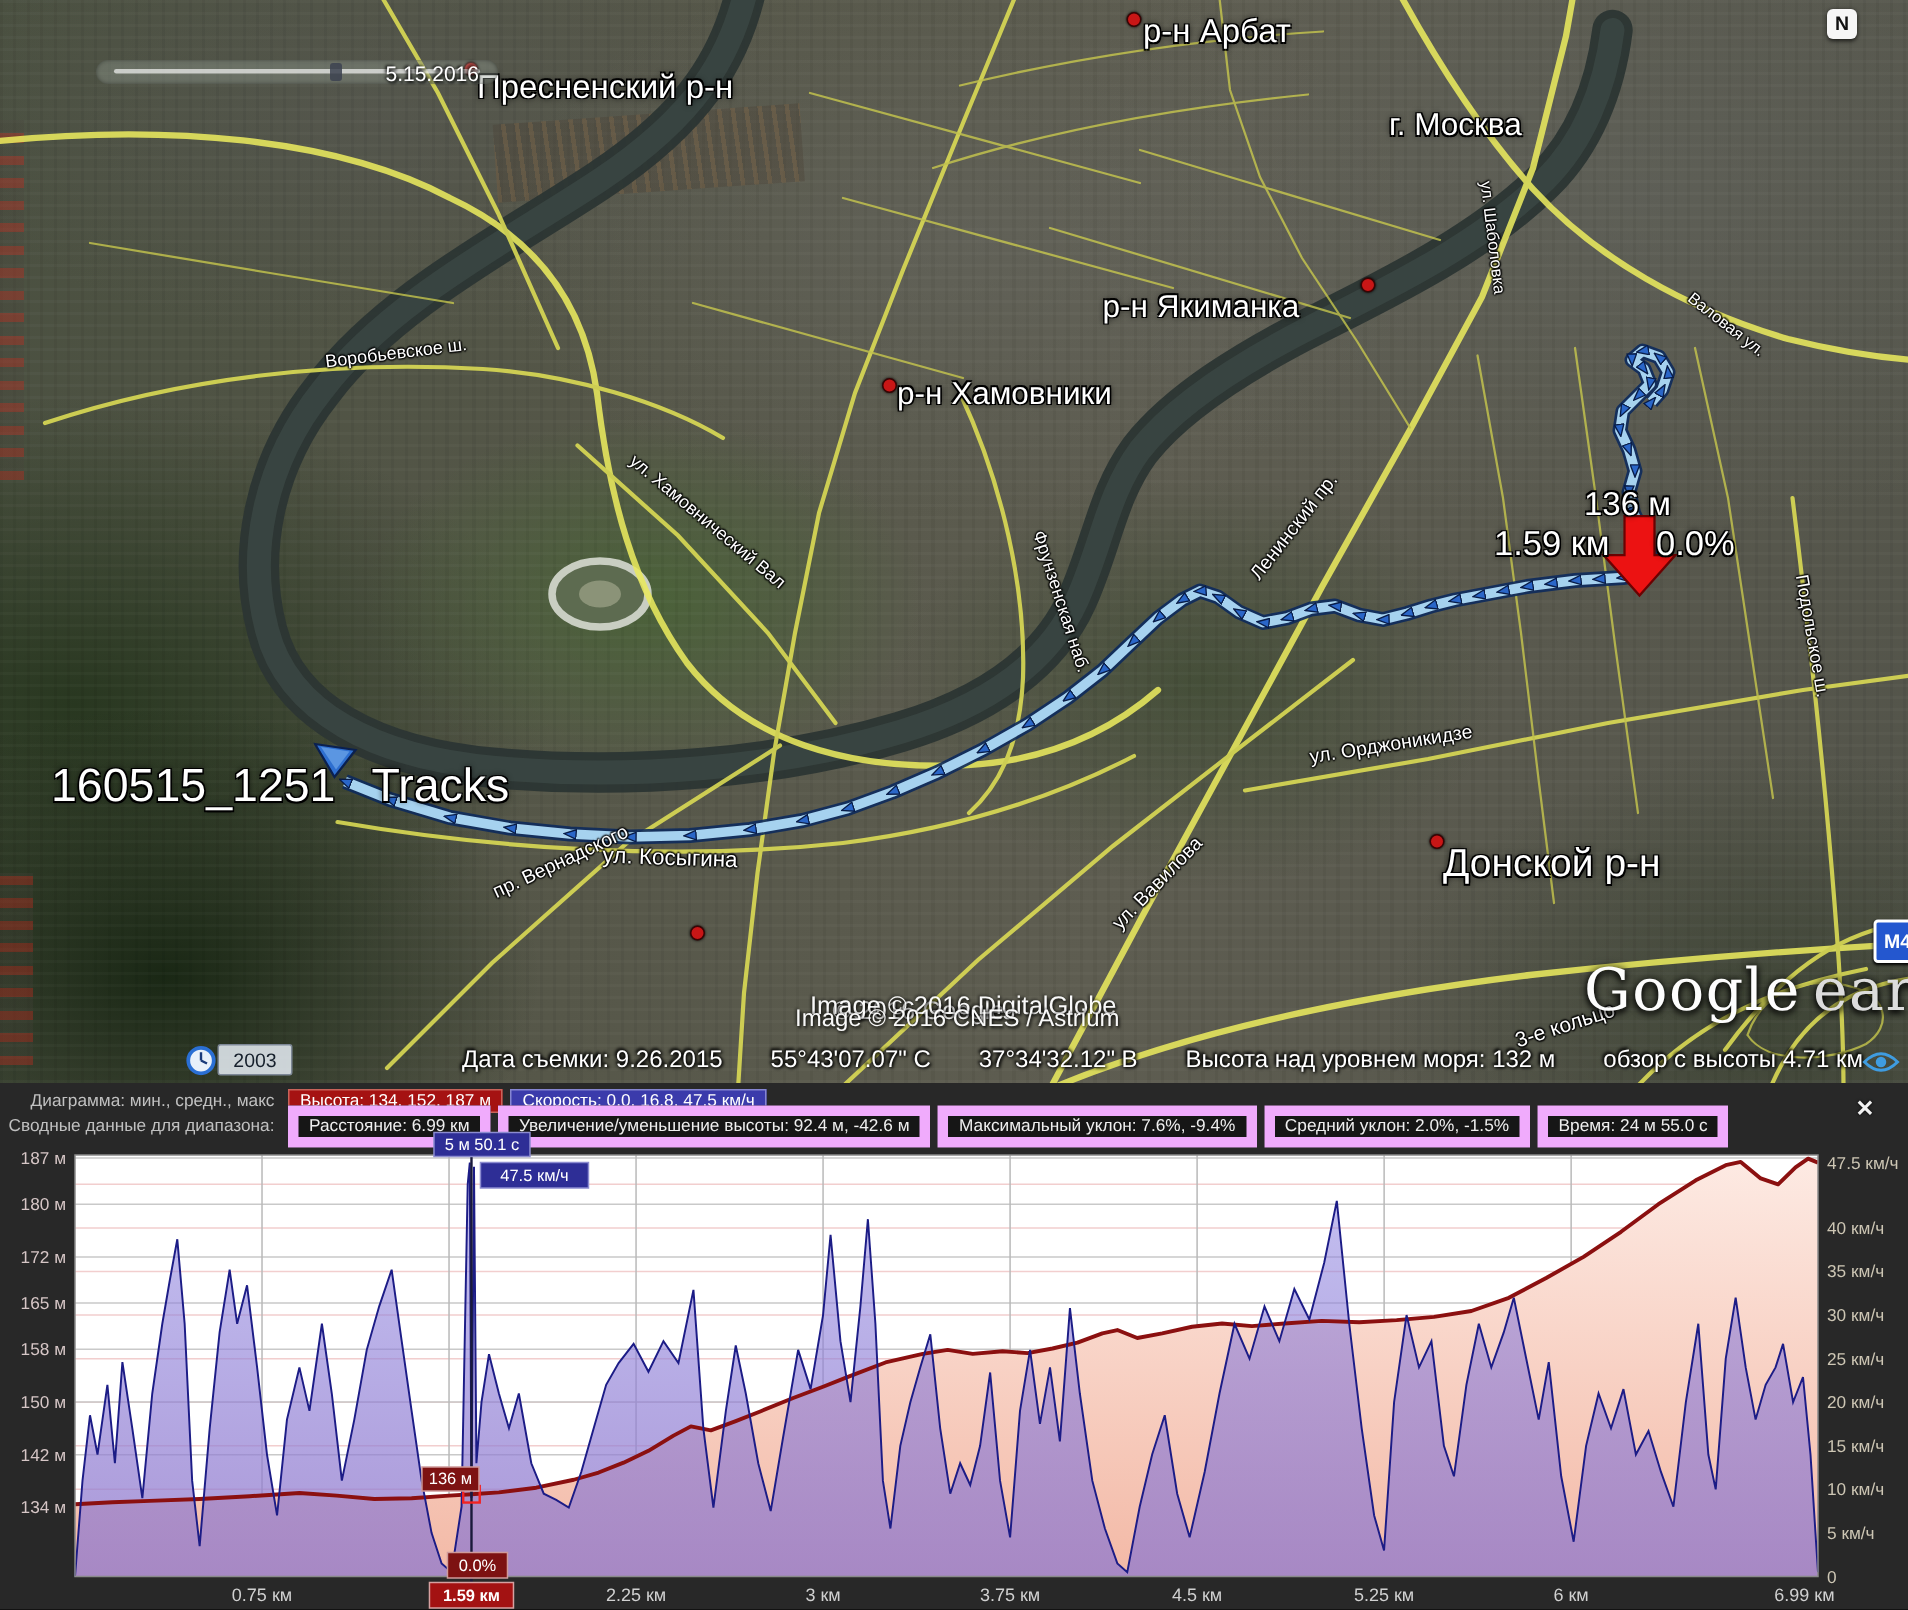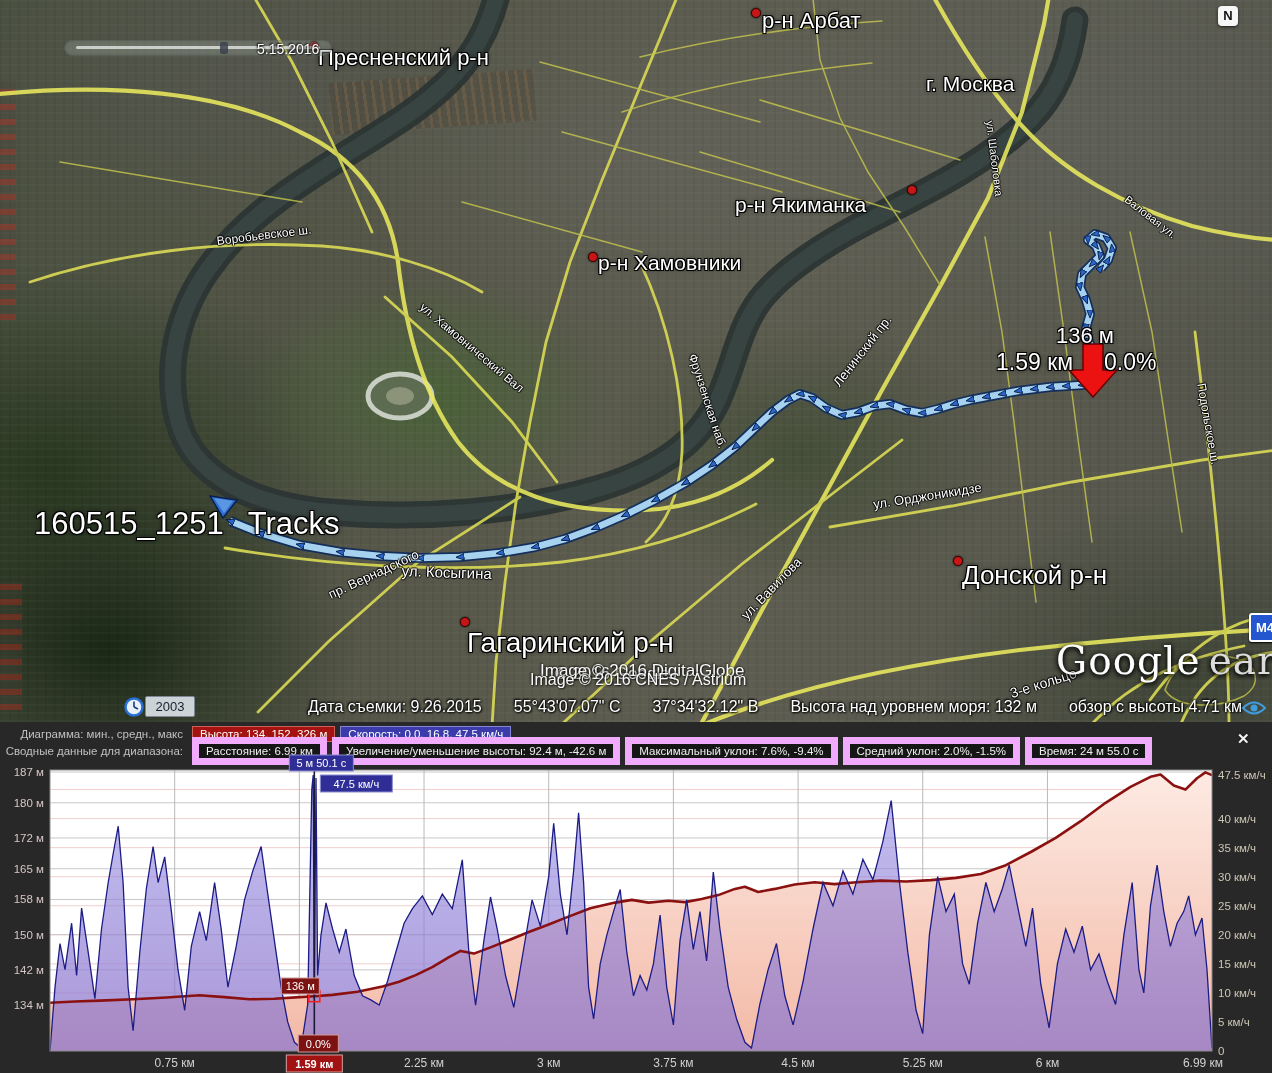--- a/index.html
+++ b/index.html
@@ -162,21 +162,20 @@
         <div class="dot" style="left: 309px; top: 41px;"></div>
         <div class="map-label" style="left: 762px; top: 9px; font-size: 22px;">р-н Арбат</div>
         <div class="dot" style="left: 751px; top: 8px;"></div>
         <div class="map-label" style="left: 926px; top: 73px; font-size: 21px;">г. Москва</div>
         <div class="map-label" style="left: 735px; top: 194px; font-size: 21px;">р-н Якиманка</div>
         <div class="dot" style="left: 907px; top: 185px;"></div>
         <div class="map-label" style="left: 598px; top: 252px; font-size: 21px;">р-н Хамовники</div>
         <div class="dot" style="left: 588px; top: 252px;"></div>
         <div class="map-label" style="left: 962px; top: 562px; font-size: 26px;">Донской р-н</div>
         <div class="dot" style="left: 953px; top: 556px;"></div>
-        <div class="map-label" style="left: 467px; top: 628px; font-size: 28px;">Гагаринский р-н</div>
         <div class="dot" style="left: 460px; top: 617px;"></div>
         <div class="street-label" style="left: 216px; top: 234px; font-size: 12px; transform: rotate(-7deg);">Воробьевское ш.</div>
         <div class="street-label" style="left: 426px; top: 300px; font-size: 12px; transform: rotate(40deg);">ул. Хамовнический Вал</div>
         <div class="street-label" style="left: 699px; top: 352px; font-size: 12px; transform: rotate(72deg);">Фрунзенская наб.</div>
         <div class="street-label" style="left: 326px; top: 588px; font-size: 13px; transform: rotate(-25deg);">пр. Вернадского</div>
         <div class="street-label" style="left: 402px; top: 562px; font-size: 15px; transform: rotate(2deg);">ул. Косыгина</div>
         <div class="street-label" style="left: 830px; top: 380px; font-size: 13px; transform: rotate(-52deg);">Ленинский пр.</div>
         <div class="street-label" style="left: 872px; top: 497px; font-size: 13px; transform: rotate(-9deg);">ул. Орджоникидзе</div>
         <div class="street-label" style="left: 738px; top: 612px; font-size: 13px; transform: rotate(-46deg);">ул. Вавилова</div>
         <div class="street-label" style="left: 1008px; top: 686px; font-size: 14px; transform: rotate(-18deg);">3-е кольцо</div>
@@ -228,21 +227,21 @@
     <div class="ge-logo">
       <span class="w1">Google</span><span class="w2">earth</span>
     </div>
 
     <div class="shield">М4</div>
   </div>
 
   <div class="panel">
     <div class="hdr-row" style="top:3px;">
       <div class="hdr-caption">Диаграмма: мин., средн., макс</div>
-      <div class="hbox hbox-red">Высота: 134, 152, 326 м</div>
+      <div class="hbox hbox-red">Высота: 134, 152, 187 м</div>
       <div class="hbox hbox-blue">Скорость: 0.0, 16.8, 47.5 км/ч</div>
     </div>
     <div class="hdr-row" style="top:20px;">
       <div class="hdr-caption">Сводные данные для диапазона:</div>
       <div class="hbox hbox-dark">Расстояние: 6.99 км</div>
       <div class="hbox hbox-dark">Увеличение/уменьшение высоты: 92.4 м, -42.6 м</div>
       <div class="hbox hbox-dark">Максимальный уклон: 7.6%, -9.4%</div>
       <div class="hbox hbox-dark">Средний уклон: 2.0%, -1.5%</div>
       <div class="hbox hbox-dark">Время: 24 м 55.0 с</div>
     </div>

